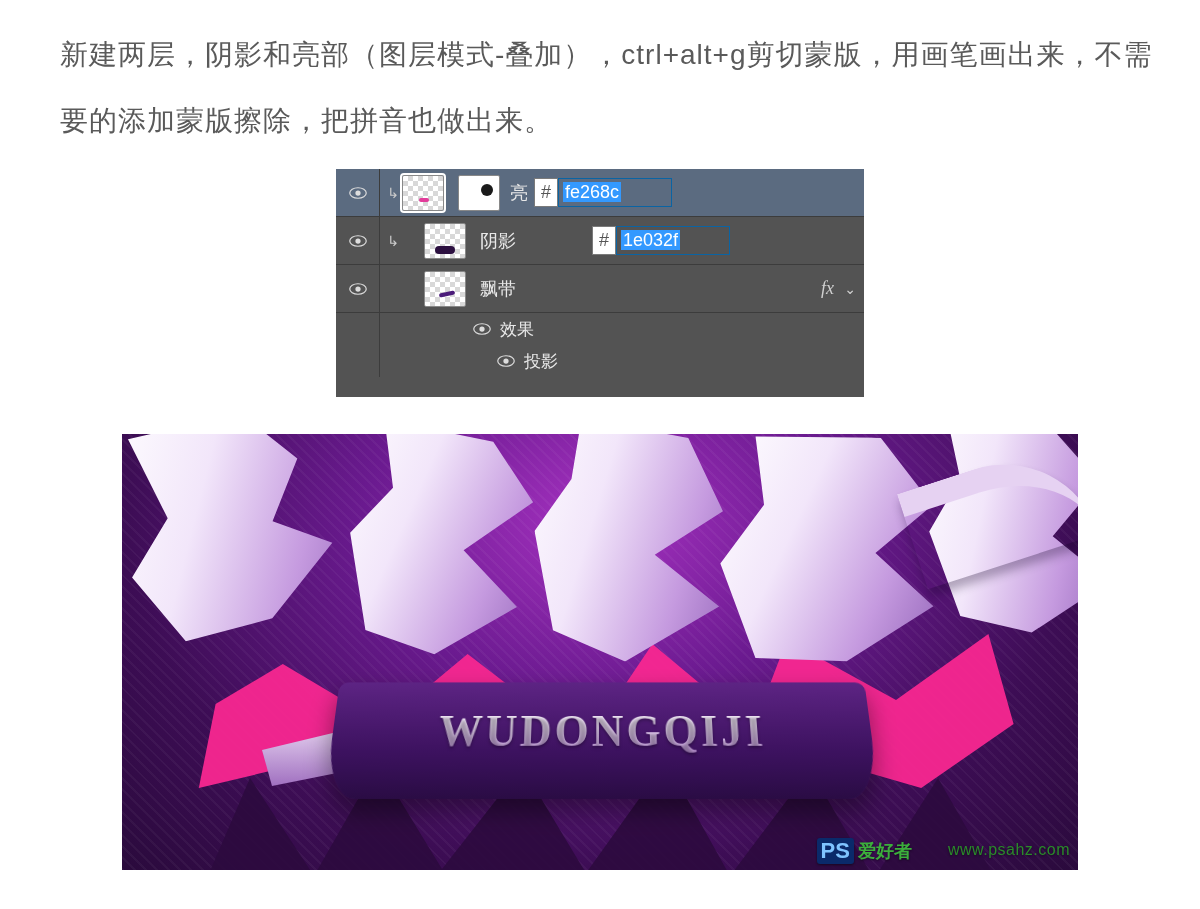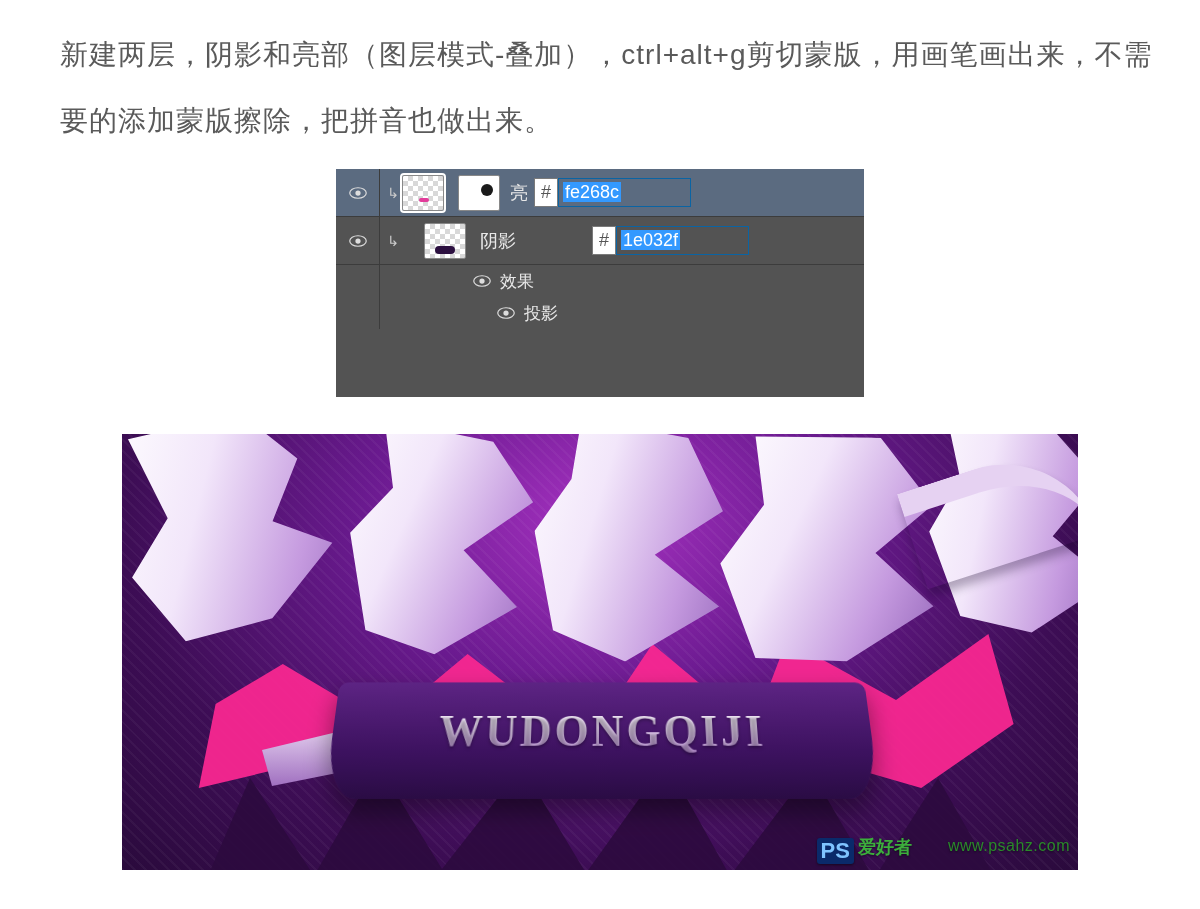--- a/index.html
+++ b/index.html
@@ -119,21 +119,21 @@
     font-size: 18px;
     padding: 3px 6px;
     border: 1px solid #7a7a7a;
     margin-left: 6px;
   }
   .hex-input {
     font-size: 18px;
     border: 1px solid #0a64a4;
     outline: none;
     padding: 3px 4px;
-    width: 133px;
+    width: 114px;
   }
   .hex-input .sel {
     background: #3399ff;
     color: #fff;
     padding: 0 2px;
   }
   .fx-label {
     position: absolute;
     right: 30px;
     color: #d0d0d0;
@@ -286,21 +286,21 @@
     box-shadow: 0 8px 10px rgba(20,4,40,0.3);
     background: transparent;
   }
 
   
   .watermark {
     position: absolute;
     right: 8px;
     bottom: 6px;
     display: flex;
-    align-items: flex-start;
+    align-items: center;
     gap: 4px;
     filter: drop-shadow(0 1px 1px rgba(0,0,0,0.5));
   }
   .wm-ps {
     background: #0a2a6a;
     color: #7fc4ff;
     font-family: Arial, sans-serif;
     font-weight: bold;
     font-size: 22px;
     padding: 2px 4px;
@@ -353,20 +353,36 @@
     <div class="indent"></div>
     <div class="thumb">
         <div class="mark-shadow"></div>
       </div>
     <span class="layer-name">阴影</span>
     <span style="flex:0 0 70px"></span>
     <span class="hash">#</span>
     <span class="hex-input"><span class="sel">1e032f</span></span>
   </div>
 
+  <div class="layer-row">
+    <div class="eye-col">
+      <svg class="eye-icon" viewBox="0 0 24 16">
+          <ellipse cx="12" cy="8" rx="11" ry="7" fill="none" stroke="#ddd" stroke-width="1.6"></ellipse>
+          <circle cx="12" cy="8" r="3.5" fill="#ddd"></circle>
+        </svg>
+    </div>
+    <div class="indent"></div>
+    <div class="indent"></div>
+    <div class="thumb">
+        <div class="mark-ribbon"></div>
+      </div>
+    <span class="layer-name">飘带</span>
+    <span class="fx-label">fx</span>
+    <span class="fx-chevron">⌄</span>
+  </div>
 
   <div class="sub-row">
     <div class="eye-col"></div>
     <div class="sub-indent"></div>
     <div class="sub-eye">
       <svg class="eye-icon" viewBox="0 0 24 16">
           <ellipse cx="12" cy="8" rx="11" ry="7" fill="none" stroke="#ddd" stroke-width="1.6"></ellipse>
           <circle cx="12" cy="8" r="3.5" fill="#ddd"></circle>
         </svg>
     </div>

